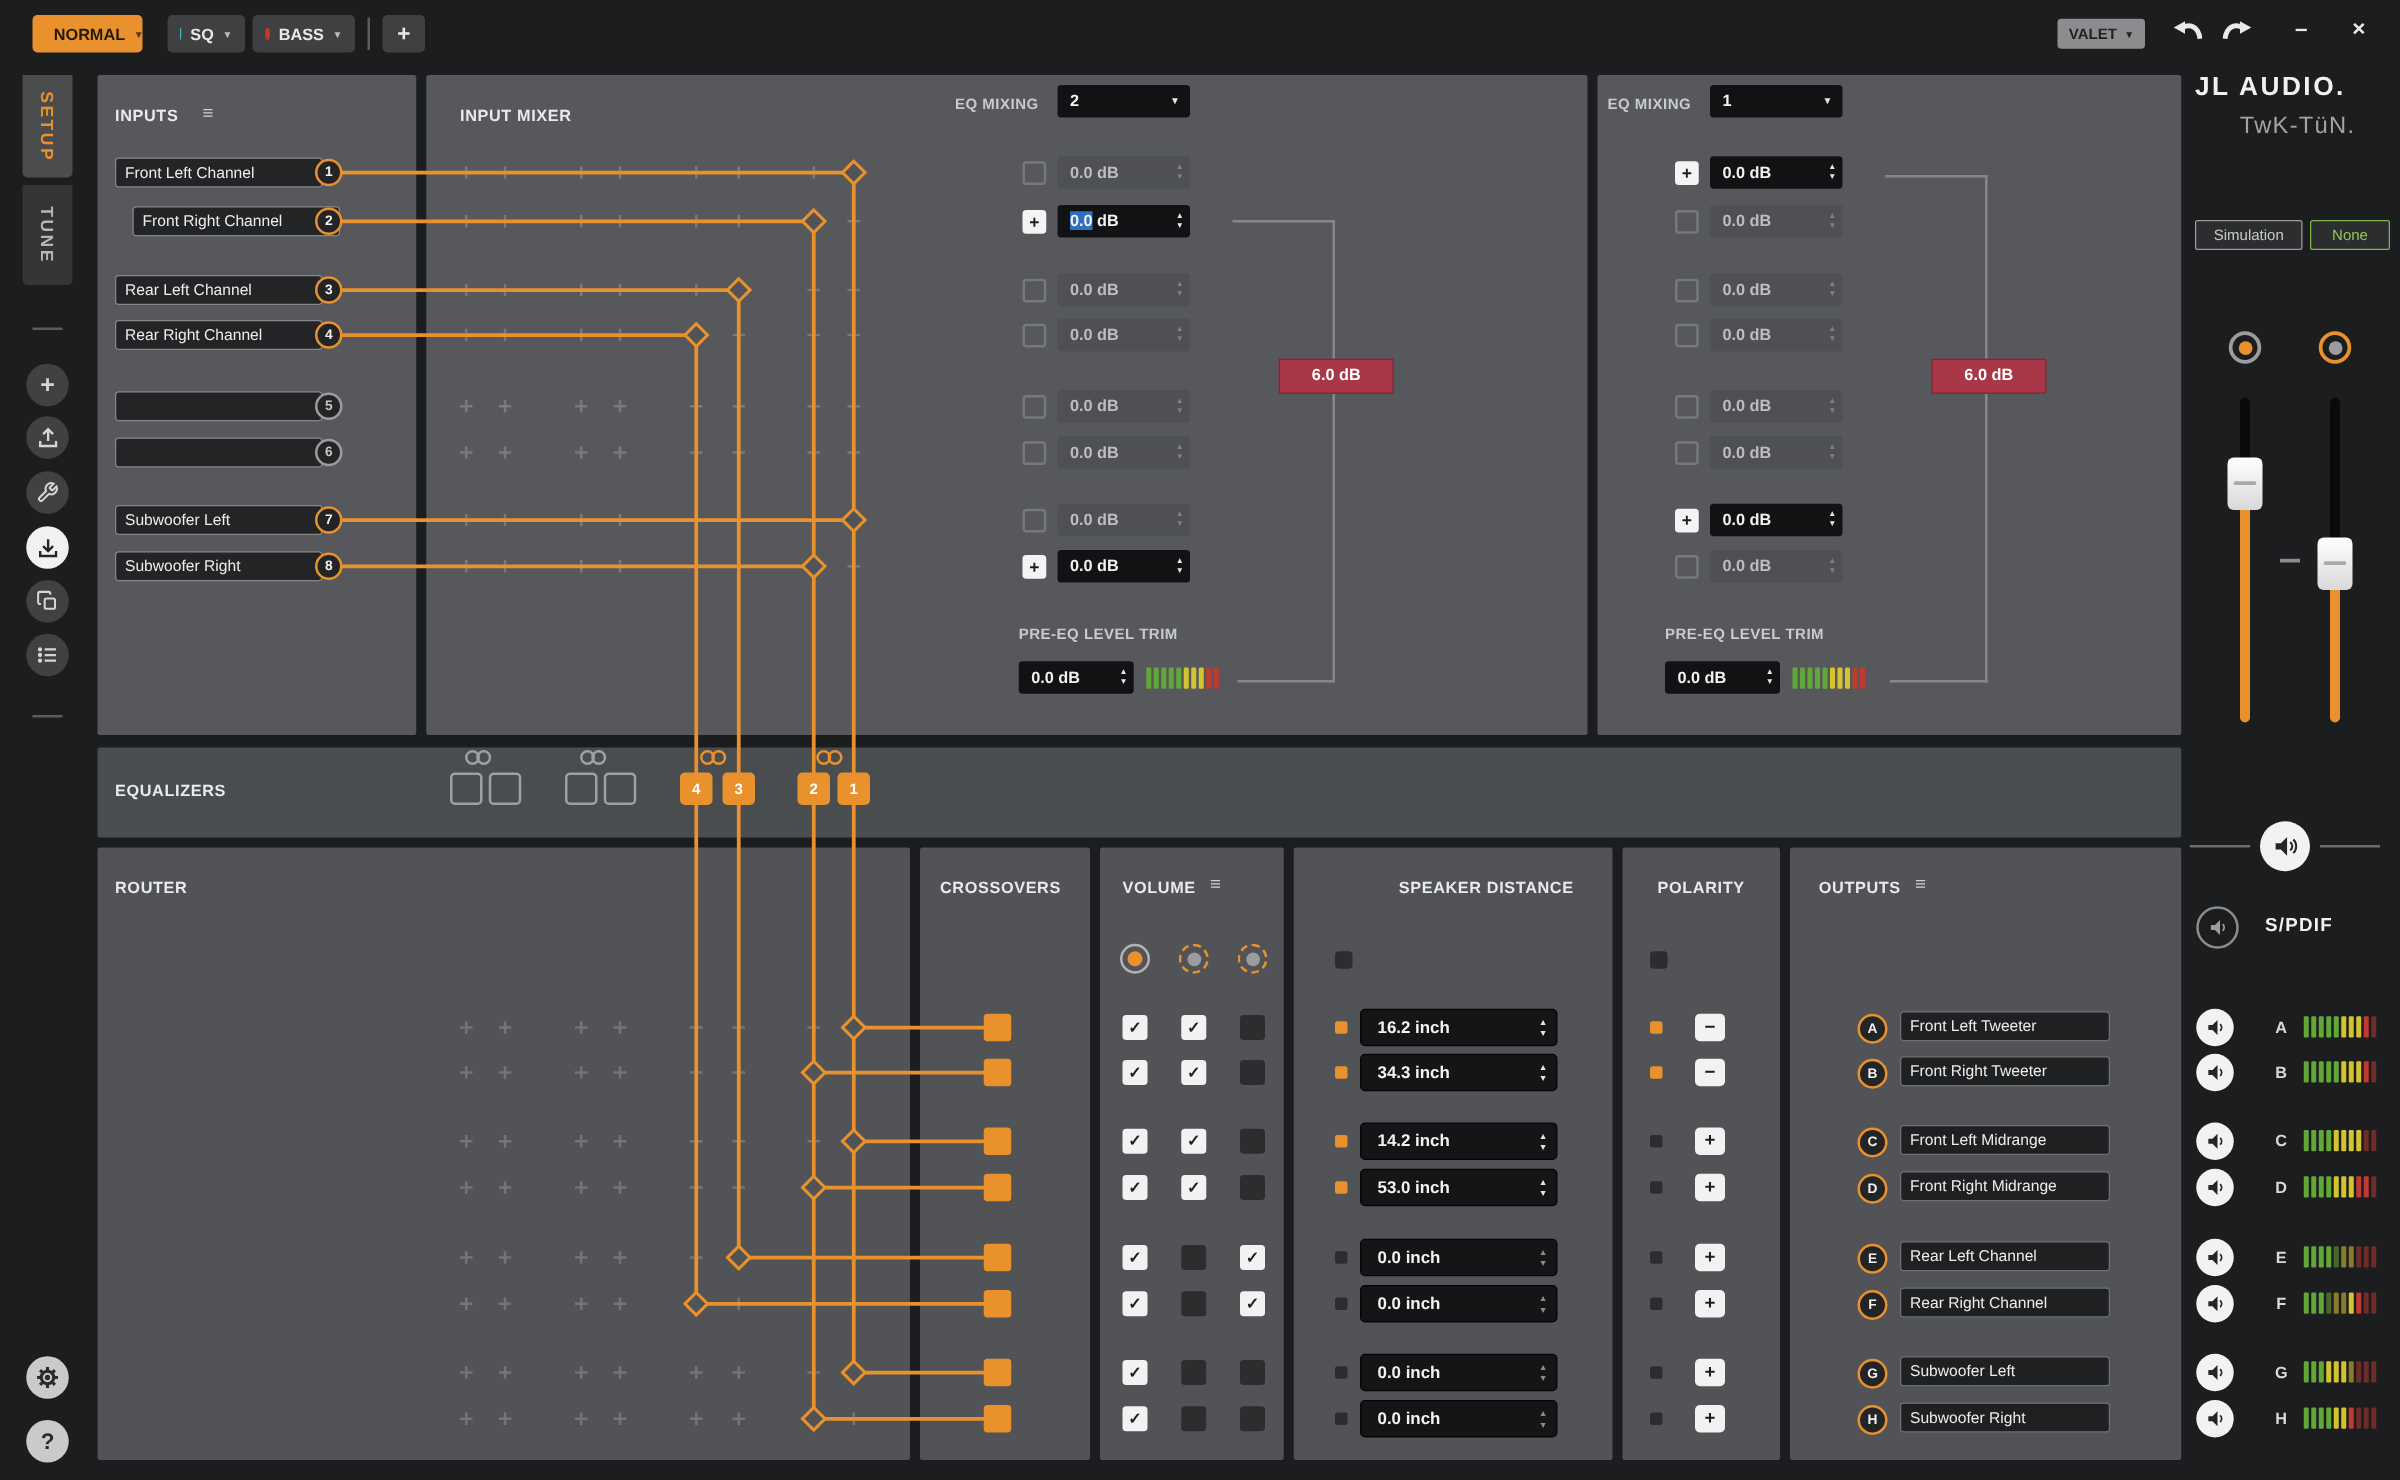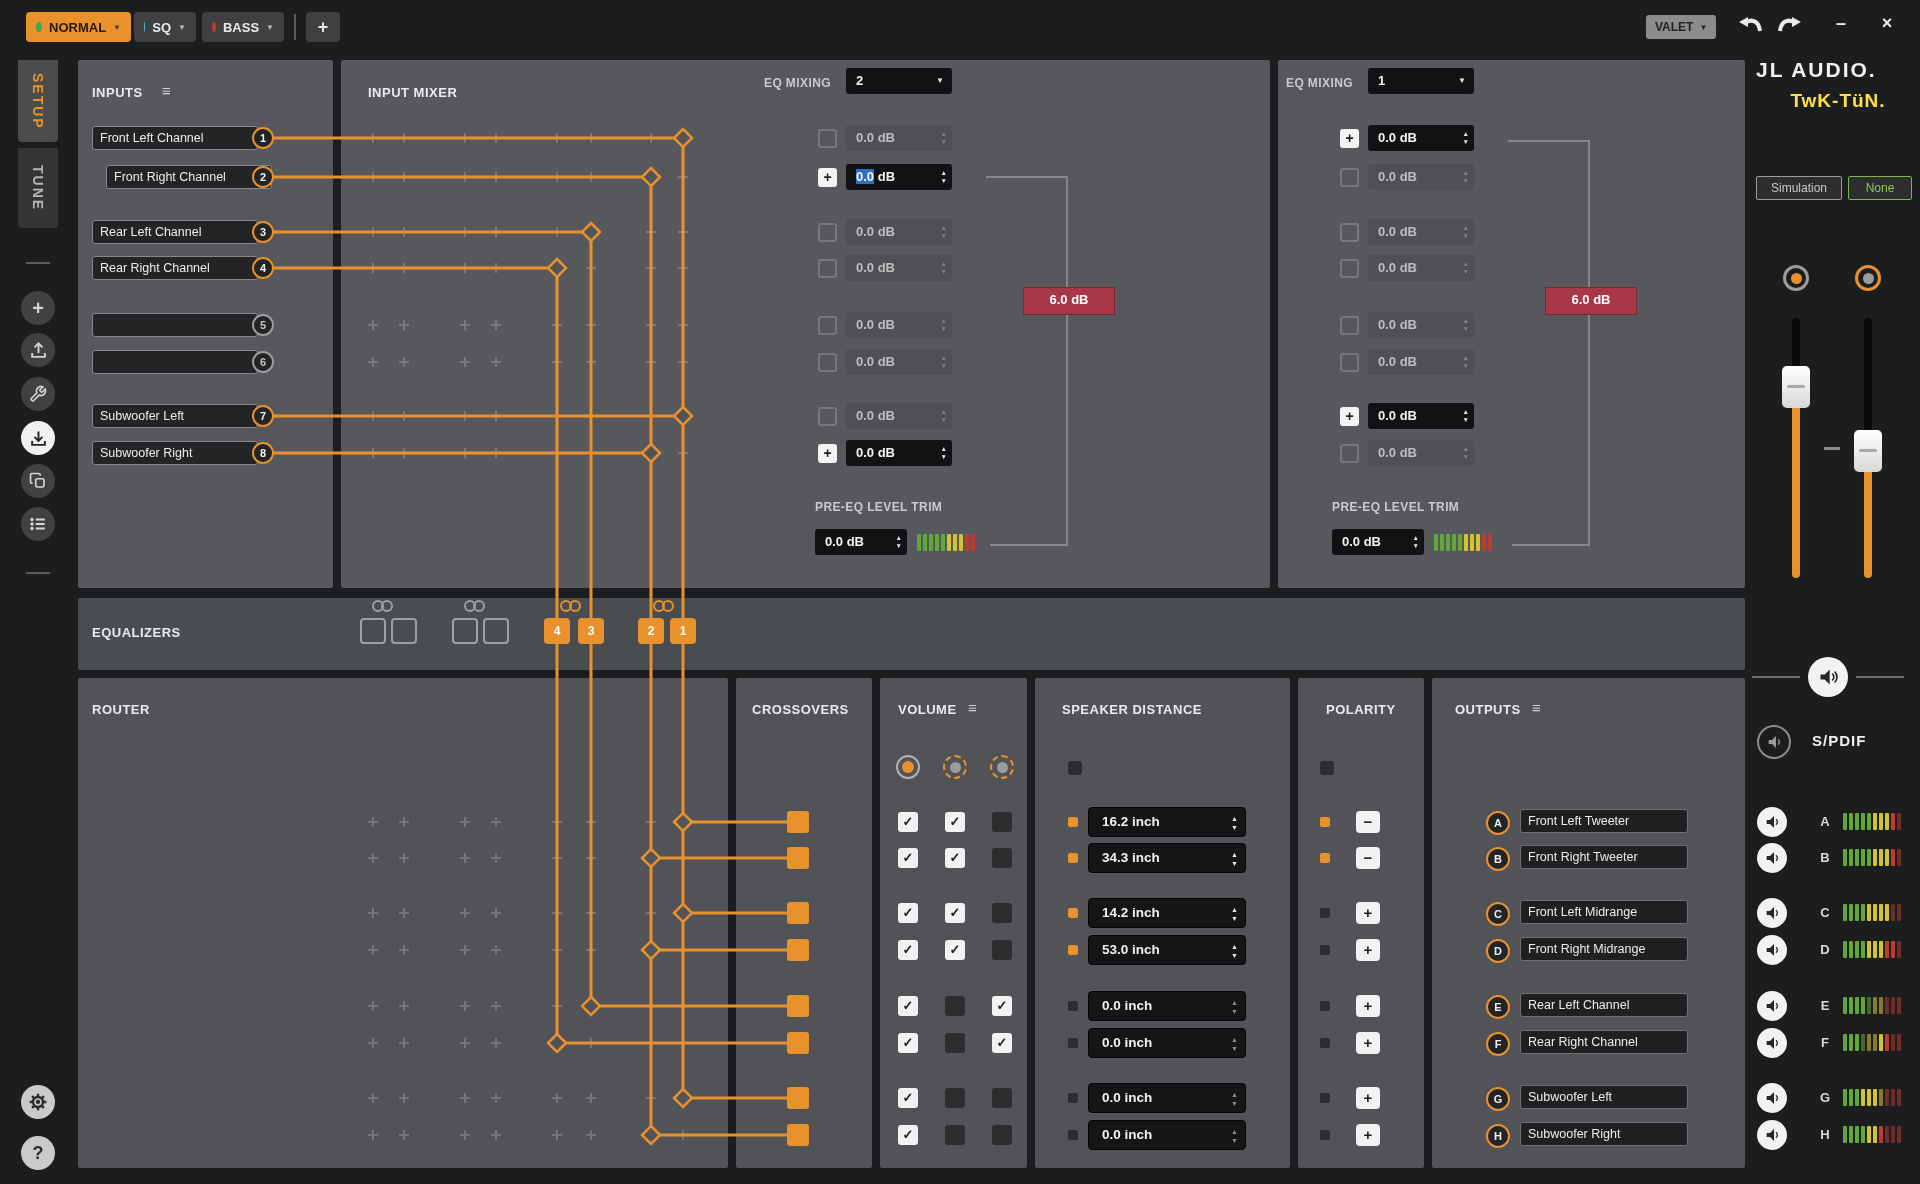--- a/index.html
+++ b/index.html
@@ -88,29 +88,29 @@
         display:flex;align-items:center;justify-content:center;}
   .knob .dot{width:11px;height:11px;border-radius:50%;}
   .track{position:absolute;width:8px;background:#0a0a0a;border-radius:4px;}
   .trackfill{position:absolute;width:8px;background:#e8912d;border-radius:4px;}
   .handle{position:absolute;width:28px;height:42px;background:linear-gradient(#ffffff,#d8d8d8);border-radius:5px;z-index:12;}
   .handle:after{content:"";position:absolute;left:5px;right:5px;top:19px;height:3px;background:#a8a9aa;border-radius:2px;}
   .simbtn{position:absolute;height:22px;border:1px solid #9a9c9e;border-radius:2px;color:#c8c9ca;background:#2b2d2f;
           font-size:12px;text-align:center;line-height:22px;}
   .simbtn.green{border-color:#7ab648;color:#8fc856;}
   .logo1{position:absolute;color:#f0f1f2;font-size:21px;font-weight:bold;letter-spacing:2px;}
-  .logo2{position:absolute;color:#fde047;font-size:19px;font-weight:bold;letter-spacing:1px;}
+  .logo2{position:absolute;color:#a3a3a3;font-size:19px;font-weight:normal;letter-spacing:1px;}
   svg{display:block;}
 </style>
 </head>
 <body>
 
 <div class="stage">
 
-  <div class="tbtn active" style="left:26px;top:12px;width:105px;text-align:center;">
+  <div class="tbtn active" style="left:26px;top:12px;width:88px;text-align:center;">
     <span class="dot" style="background:#3faa4f"></span>
     <span>NORMAL</span>
     <span class="car">▼</span>
   </div>
   <div class="tbtn" style="left:134px;top:12px;width:62px;">
     <span class="dot" style="background:#45b8c8"></span>
     <span>SQ</span>
     <span class="car">▼</span>
   </div>
   <div class="tbtn" style="left:202px;top:12px;width:82px;">
@@ -205,21 +205,21 @@
   <div class="panel low" style="left:1298px;top:678px;width:126px;height:490px;"></div>
   <div class="panel low" style="left:1432px;top:678px;width:313px;height:490px;"></div>
 
   <div class="ptitle" style="left:92px;top:85px;">INPUTS</div>
   <div class="burger" style="left:162px;top:84px;">≡</div>
   <div class="ptitle" style="left:368px;top:85px;">INPUT MIXER</div>
   <div class="ptitle" style="left:92px;top:702px;">ROUTER</div>
   <div class="ptitle" style="left:752px;top:702px;">CROSSOVERS</div>
   <div class="ptitle" style="left:898px;top:702px;">VOLUME</div>
   <div class="burger" style="left:968px;top:701px;">≡</div>
-  <div class="ptitle" style="left:1062px;top:702px;">SPEAKER DISTANCE</div>
+  <div class="ptitle" style="left:1119px;top:702px;">SPEAKER DISTANCE</div>
   <div class="ptitle" style="left:1326px;top:702px;">POLARITY</div>
   <div class="ptitle" style="left:1455px;top:702px;">OUTPUTS</div>
   <div class="burger" style="left:1532px;top:701px;">≡</div>
   <div class="ptitle" style="left:92px;top:625px;">EQUALIZERS</div>
 
   <svg id="wires" class="abs" style="left:0;top:0;z-index:5;" width="1920" height="1184">
       <path d="M368 138h10M373 133v10M368 177h10M373 172v10M368 232h10M373 227v10M368 268h10M373 263v10M368 325h10M373 320v10M368 362h10M373 357v10M368 416h10M373 411v10M368 453h10M373 448v10M368 822h10M373 817v10M368 858h10M373 853v10M368 913h10M373 908v10M368 950h10M373 945v10M368 1006h10M373 1001v10M368 1043h10M373 1038v10M368 1098h10M373 1093v10M368 1135h10M373 1130v10M399 138h10M404 133v10M399 177h10M404 172v10M399 232h10M404 227v10M399 268h10M404 263v10M399 325h10M404 320v10M399 362h10M404 357v10M399 416h10M404 411v10M399 453h10M404 448v10M399 822h10M404 817v10M399 858h10M404 853v10M399 913h10M404 908v10M399 950h10M404 945v10M399 1006h10M404 1001v10M399 1043h10M404 1038v10M399 1098h10M404 1093v10M399 1135h10M404 1130v10M460 138h10M465 133v10M460 177h10M465 172v10M460 232h10M465 227v10M460 268h10M465 263v10M460 325h10M465 320v10M460 362h10M465 357v10M460 416h10M465 411v10M460 453h10M465 448v10M460 822h10M465 817v10M460 858h10M465 853v10M460 913h10M465 908v10M460 950h10M465 945v10M460 1006h10M465 1001v10M460 1043h10M465 1038v10M460 1098h10M465 1093v10M460 1135h10M465 1130v10M491 138h10M496 133v10M491 177h10M496 172v10M491 232h10M496 227v10M491 268h10M496 263v10M491 325h10M496 320v10M491 362h10M496 357v10M491 416h10M496 411v10M491 453h10M496 448v10M491 822h10M496 817v10M491 858h10M496 853v10M491 913h10M496 908v10M491 950h10M496 945v10M491 1006h10M496 1001v10M491 1043h10M496 1038v10M491 1098h10M496 1093v10M491 1135h10M496 1130v10M552 138h10M557 133v10M552 177h10M557 172v10M552 232h10M557 227v10M552 268h10M557 263v10M552 325h10M557 320v10M552 362h10M557 357v10M552 416h10M557 411v10M552 453h10M557 448v10M552 822h10M557 817v10M552 858h10M557 853v10M552 913h10M557 908v10M552 950h10M557 945v10M552 1006h10M557 1001v10M552 1043h10M557 1038v10M552 1098h10M557 1093v10M552 1135h10M557 1130v10M586 138h10M591 133v10M586 177h10M591 172v10M586 232h10M591 227v10M586 268h10M591 263v10M586 325h10M591 320v10M586 362h10M591 357v10M586 416h10M591 411v10M586 453h10M591 448v10M586 822h10M591 817v10M586 858h10M591 853v10M586 913h10M591 908v10M586 950h10M591 945v10M586 1006h10M591 1001v10M586 1043h10M591 1038v10M586 1098h10M591 1093v10M586 1135h10M591 1130v10M646 138h10M651 133v10M646 177h10M651 172v10M646 232h10M651 227v10M646 268h10M651 263v10M646 325h10M651 320v10M646 362h10M651 357v10M646 416h10M651 411v10M646 453h10M651 448v10M646 822h10M651 817v10M646 858h10M651 853v10M646 913h10M651 908v10M646 950h10M651 945v10M646 1006h10M651 1001v10M646 1043h10M651 1038v10M646 1098h10M651 1093v10M646 1135h10M651 1130v10M678 138h10M683 133v10M678 177h10M683 172v10M678 232h10M683 227v10M678 268h10M683 263v10M678 325h10M683 320v10M678 362h10M683 357v10M678 416h10M683 411v10M678 453h10M683 448v10M678 822h10M683 817v10M678 858h10M683 853v10M678 913h10M683 908v10M678 950h10M683 945v10M678 1006h10M683 1001v10M678 1043h10M683 1038v10M678 1098h10M683 1093v10M678 1135h10M683 1130v10" stroke="rgba(210,210,210,0.28)" stroke-width="2"></path>
       <path d="M272 138H683M272 177H651M272 232H591M272 268H557M272 416H683M272 453H651M557 268V1043M591 232V1006M651 177V1135M683 138V1098M683 822H792M651 858H792M683 913H792M651 950H792M591 1006H792M557 1043H792M683 1098H792M651 1135H792" stroke="#e8912d" stroke-width="3" fill="none"></path>
       <path d="M683 129L692 138L683 147L674 138Z" fill="#515356" stroke="#e8912d" stroke-width="2.5"></path>
       <path d="M651 168L660 177L651 186L642 177Z" fill="#515356" stroke="#e8912d" stroke-width="2.5"></path>

